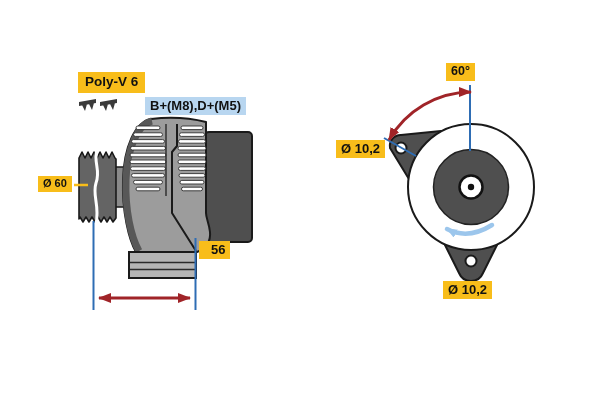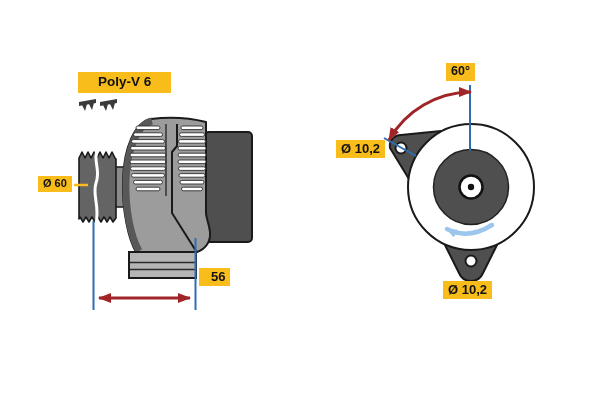--- a/index.html
+++ b/index.html
@@ -133,25 +133,26 @@
 
       <circle class="hub" cx="471" cy="187" r="11.5"></circle>
       <circle class="hubdot" cx="471" cy="187" r="3.2"></circle>
 
       <line class="dimb" x1="470" y1="85" x2="470" y2="151"></line>
       <line class="dimb" x1="384" y1="138" x2="416" y2="156"></line>
       <path class="dimr" d="M471,92 A95,95 0 0 0 389,140" marker-start="url(#arrRs)" marker-end="url(#arrR)"></path>
     </g>
   </svg>
 
-  <div class="tag" style="left:78px;top:72px;font-size:13.5px;padding:2px 20px;">Poly-V 6</div>
+  <div class="tag" style="left:78px;top:72px;font-size:13.5px;padding:2px 7px;">Poly-V 6</div>
 
+  <div class="tag blue" style="left:145px;top:97px;">B+(M8),D+(M5)</div>
 
   <div class="tag" style="left:38px;top:176px;font-size:11px;">Ø 60</div>
 
-  <div class="tag" style="left:199px;top:268px;padding-left:12px;">56</div>
+  <div class="tag" style="left:199px;top:241px;padding-left:12px;">56</div>
 
   <div class="tag" style="left:446px;top:63px;font-size:12.5px;">60°</div>
 
   <div class="tag" style="left:336px;top:140px;">Ø 10,2</div>
 
   <div class="tag" style="left:443px;top:281px;">Ø 10,2</div>
 </div>
 
 </body></html>

